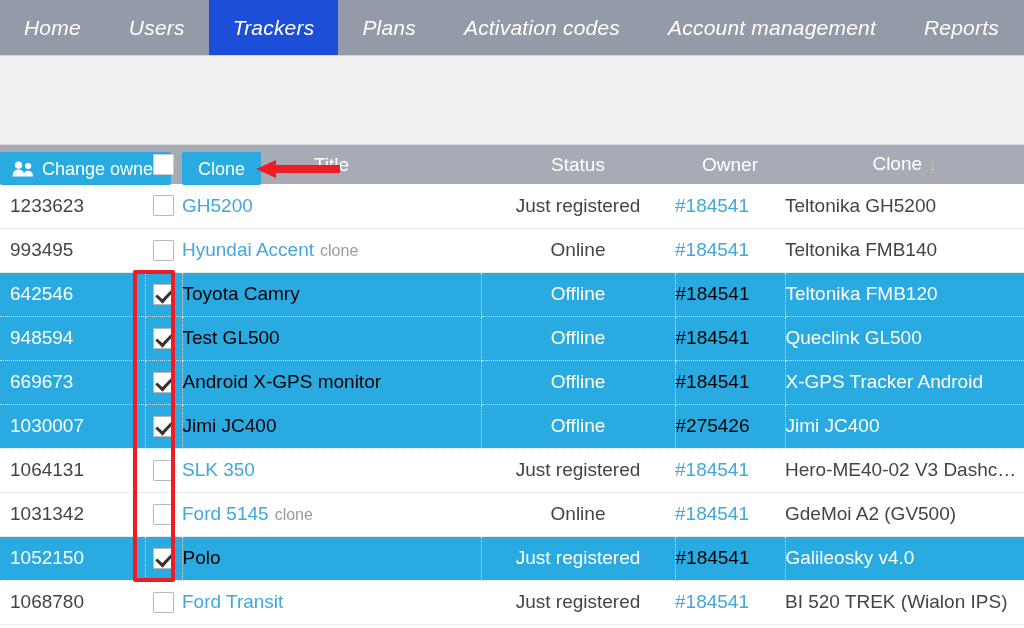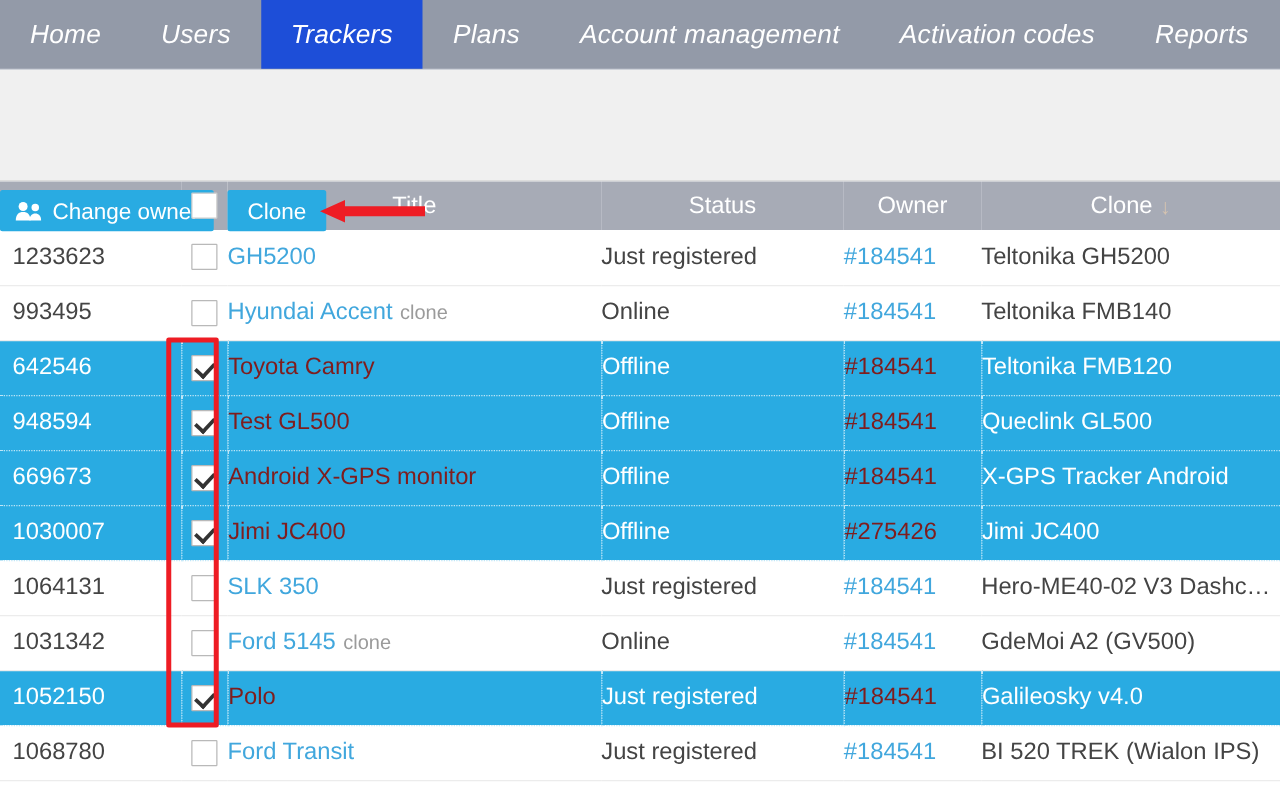--- a/index.html
+++ b/index.html
@@ -129,21 +129,21 @@
   .c-owner { width: 110px; }
   .c-model { width: 239px; }
 
   th.c-id    { padding-left: 10px; }
   th.c-title { padding-left: 6px; }
   th.c-status{ padding-left: 6px; }
   th.c-owner { padding-left: 6px; }
   th.c-model { padding-left: 6px; }
 
   td.c-title { padding-left: 6px; }
-  td.c-status{ padding-left: 6px; }
+  td.c-status{ padding-left: 6px; text-align: center; }
   td.c-owner { padding-left: 6px; }
   td.c-model { padding-left: 6px; }
 
   .sort-arrow {
     display: inline-block;
     margin-left: 6px;
     color: #d6c3b0;
     font-size: 17px;
     vertical-align: -1px;
   }
@@ -186,45 +186,45 @@
 
   
   tr.sel td {
     background: #29abe2;
     color: #ffffff;
     border-bottom: 1px dotted #bfe6f7;
     border-right: 1px dotted #bfe6f7;
   }
   tr.sel td.c-model { border-right: none; }
   tr.sel .link,
-  tr.sel .muted { color: #7f1d1d; }
+  tr.sel .muted { color: #000000; }
 </style>
 </head>
 <body>
 
 <div id="app">
 
   <div class="navbar">
     <div class="nav-item">
         <span>Home</span>
       </div>
     <div class="nav-item">
         <span>Users</span>
       </div>
     <div class="nav-item active">
         <span>Trackers</span>
       </div>
     <div class="nav-item">
         <span>Plans</span>
       </div>
     <div class="nav-item">
+        <span>Activation codes</span>
+      </div>
+    <div class="nav-item">
         <span>Account management</span>
-      </div>
-    <div class="nav-item">
-        <span>Activation codes</span>
       </div>
     <div class="nav-item">
         <span>Reports</span>
       </div>
   </div>
 
   <div class="toolbar">
 
     <button class="btn" id="btn-change-owner">
       <span class="icon-users">

